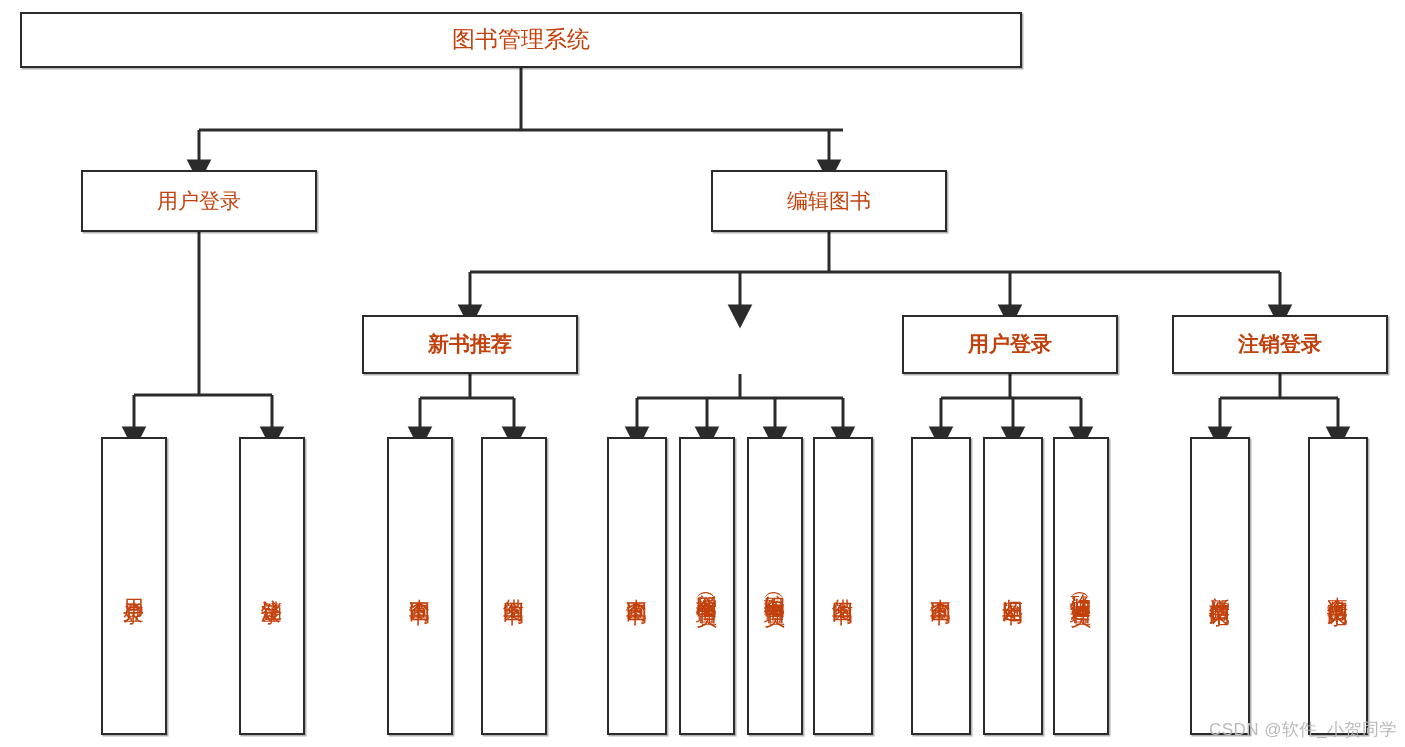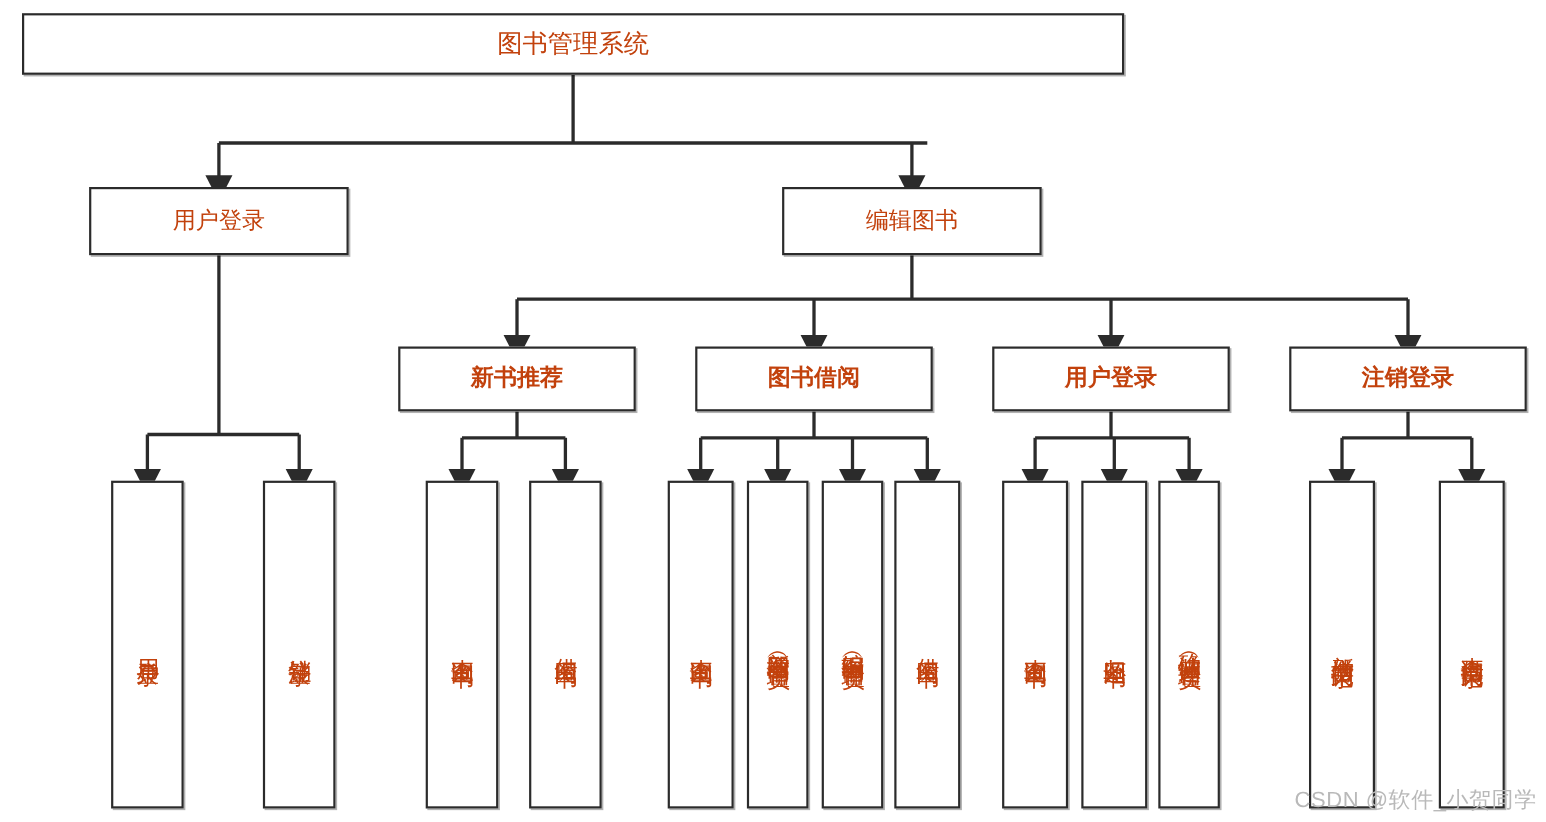--- a/index.html
+++ b/index.html
@@ -73,21 +73,21 @@
     font-size: 21px;
     letter-spacing: 2px;
     line-height: 1;
     max-height: 276px;
   }
 
   #watermark {
     position: absolute;
     right: 8px;
     bottom: 6px;
-    font-size: 20px;
+    font-size: 17px;
     color: #b9b9b9;
     letter-spacing: 0.5px;
     z-index: 5;
     white-space: nowrap;
   }
 </style>
 </head>
 <body>
 
 <div id="diagram-root">
@@ -149,23 +149,20 @@
   <div class="node lvl1" style="left:81px; top:170px;">
     <span class="node-label">用户登录</span>
   </div>
   <div class="node lvl1" style="left:711px; top:170px;">
     <span class="node-label">编辑图书</span>
   </div>
 
   <div class="node lvl2" style="left:362px;">
     <span class="node-label">新书推荐</span>
   </div>
-  <div class="node lvl2" style="left:632px;">
-    <span class="node-label">图书借阅</span>
-  </div>
   <div class="node lvl2" style="left:902px;">
     <span class="node-label">用户登录</span>
   </div>
   <div class="node lvl2" style="left:1172px;">
     <span class="node-label">注销登录</span>
   </div>
 
   <div class="node leaf" style="left:101px; width:66px;">
     <span class="node-label">用户登录</span>
   </div>

